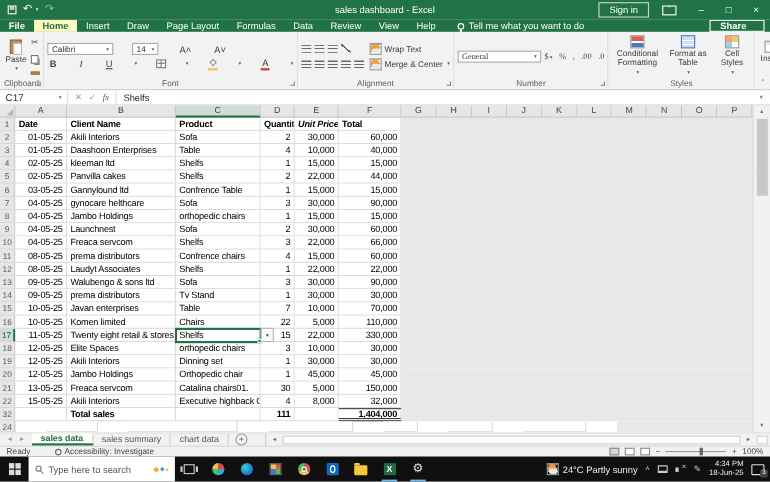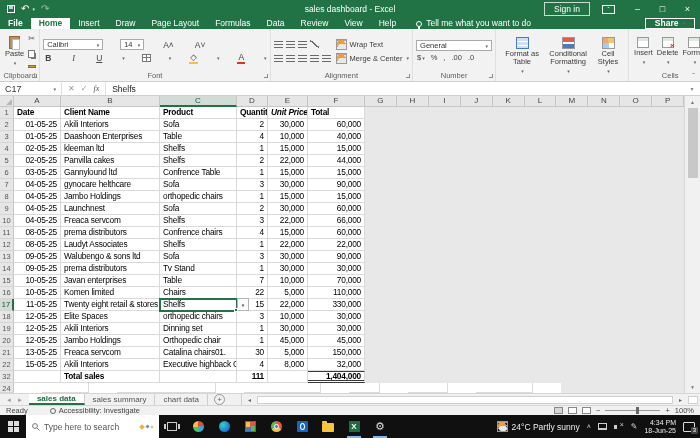--- a/index.html
+++ b/index.html
@@ -18,21 +18,21 @@
   .title{position:absolute;left:50%;transform:translateX(-50%);white-space:nowrap;font-size:8.5px;}
   .tbright{margin-left:auto;display:flex;align-items:center;height:100%;}
   .signin{border:1px solid rgba(255,255,255,.75);padding:1px 9px;margin-right:12px;font-size:8.5px;line-height:10px;}
   .rdo{width:13px;height:9px;border:1px solid #fff;font-size:6px;line-height:6px;text-align:center;margin-right:10px;}
   .winbtn{width:25px;text-align:center;font-size:9px;line-height:18px;height:18px;}
 
   
   .rtabs{height:11px;background:#217346;display:flex;align-items:flex-end;font-size:8.5px;color:#fff;}
   .rtab{padding:0 8px;line-height:11px;white-space:nowrap;}
   .rtab.filetab{font-weight:bold;}
-  .rtab.active{background:#ffffff;color:#217346;font-weight:bold;}
+  .rtab.active{background:#fef9c3;color:#217346;font-weight:bold;}
   .tellme{display:flex;align-items:center;gap:4px;margin-left:12px;line-height:11px;white-space:nowrap;}
   .bulb{width:6px;height:6px;border:1px solid #fff;border-radius:50%;position:relative;}
   .bulb:after{content:"";position:absolute;left:1px;bottom:-3px;width:2px;height:2px;background:#fff;}
   .sharebtn{margin-left:auto;margin-right:5px;border:1px solid #fff;padding:0 9px;line-height:9px;height:11px;font-size:8.5px;display:flex;align-items:center;gap:3px;font-weight:bold;}
 
   
   .ribbon{height:53px;background:#f3f2f2;border-bottom:1px solid #d2d0ce;display:flex;color:#3b3a39;position:relative;overflow:hidden;}
   .rg{display:flex;flex-direction:column;padding:2px 3px 0 3px;position:relative;border-right:1px solid #e1dfdd;flex:none;}
   .rgc{flex:1;display:flex;align-items:center;}
   .rgl{height:10px;text-align:center;font-size:7.5px;color:#605e5c;line-height:10px;white-space:nowrap;}
@@ -60,21 +60,21 @@
         linear-gradient(#777 0 0) center/100% 1px no-repeat,
         linear-gradient(#777 0 0) center/1px 100% no-repeat,#fff;}
   .ddv{font-size:5px;color:#666;margin-left:1px;}
   .alic{width:9px;height:7px;background:repeating-linear-gradient(to bottom,#6b6a69 0 1px,transparent 1px 3px);}
   .ang{width:9px;height:8px;background:linear-gradient(40deg,transparent 44%,#6b6a69 44% 56%,transparent 56%);}
   .acol{display:flex;flex-direction:column;gap:3px;justify-content:center;}
   .arow{display:flex;align-items:center;gap:3px;height:11px;}
   .acol2{display:flex;flex-direction:column;gap:3px;margin-left:5px;justify-content:center;}
   .wbtn{display:flex;align-items:center;gap:3px;font-size:7.5px;white-space:nowrap;color:#3b3a39;}
   .wic{width:8px;height:7px;border:1px solid #999;background:repeating-linear-gradient(to bottom,#9ab 0 1px,transparent 1px 3px);}
-  .ncol{display:flex;flex-direction:column;gap:2px;justify-content:center;}
+  .ncol{display:flex;flex-direction:row;gap:2px;justify-content:center;font-family:Liberation Serif, serif;}
   .nf{width:76px;}
   .nrow{display:flex;align-items:center;gap:6px;font-size:7.5px;color:#444;padding-left:1px;}
   .cfic{width:13px;height:12px;border:1px solid #9a9a9a;background:linear-gradient(to bottom,#e05a4e 0 4px,#fff 4px 6px,#4a79c4 6px 10px,#fff 10px);}
   .ftic{width:13px;height:12px;border:1px solid #4a79c4;background:repeating-linear-gradient(to bottom,#cfe0f5 0 3px,#fff 3px 4px);}
   .csic{width:13px;height:12px;border:1px solid #999;background:conic-gradient(#f2c66d 0 25%,#fff 25% 50%,#9fd0f0 50% 75%,#f2a56d 75%);}
   .stylbb{width:46px;}
   .cellic{width:12px;height:11px;border:1px solid #9a9a9a;background:linear-gradient(#dfe9df 0 3px,#fff 3px);position:relative;}
   .delx:after{content:"×";position:absolute;right:-2px;bottom:-3px;color:#c0392b;font-size:8px;font-weight:bold;}
   .ecol{display:flex;flex-direction:column;justify-content:center;gap:1px;}
   .erow{display:flex;align-items:center;gap:3px;height:11px;font-size:7.5px;white-space:nowrap;color:#3b3a39;}
@@ -318,35 +318,36 @@
         </div>
       </div>
     </div>
     <div class="rgl">Number</div>
     <span class="dl"></span>
   </div>
 
   <div class="rg">
     <div class="rgc">
       <div class="bb stylbb">
+        <span class="cfic"></span>
+        <span class="lbl">Conditional Formatting</span>
+        <span class="ddv">▾</span>
+      </div>
+      <div class="bb stylbb">
         <span class="ftic"></span>
         <span class="lbl">Format as Table</span>
-        <span class="ddv">▾</span>
-      </div>
-      <div class="bb stylbb">
-        <span class="cfic"></span>
-        <span class="lbl">Conditional Formatting</span>
         <span class="ddv">▾</span>
       </div>
       <div class="bb" style="width:34px;">
         <span class="csic"></span>
         <span class="lbl">Cell Styles</span>
         <span class="ddv">▾</span>
       </div>
     </div>
+    <div class="rgl">Styles</div>
   </div>
 
   <div class="rg">
     <div class="rgc">
       <div class="bb">
         <span class="cellic"></span>
         <span class="lbl">Insert</span>
         <span class="ddv">▾</span>
       </div>
       <div class="bb">

